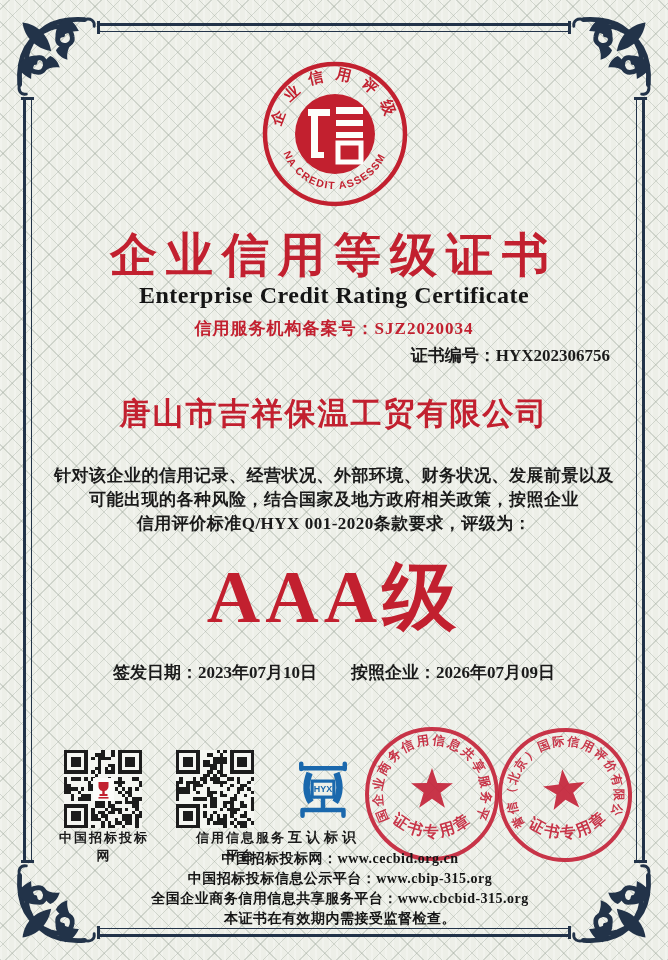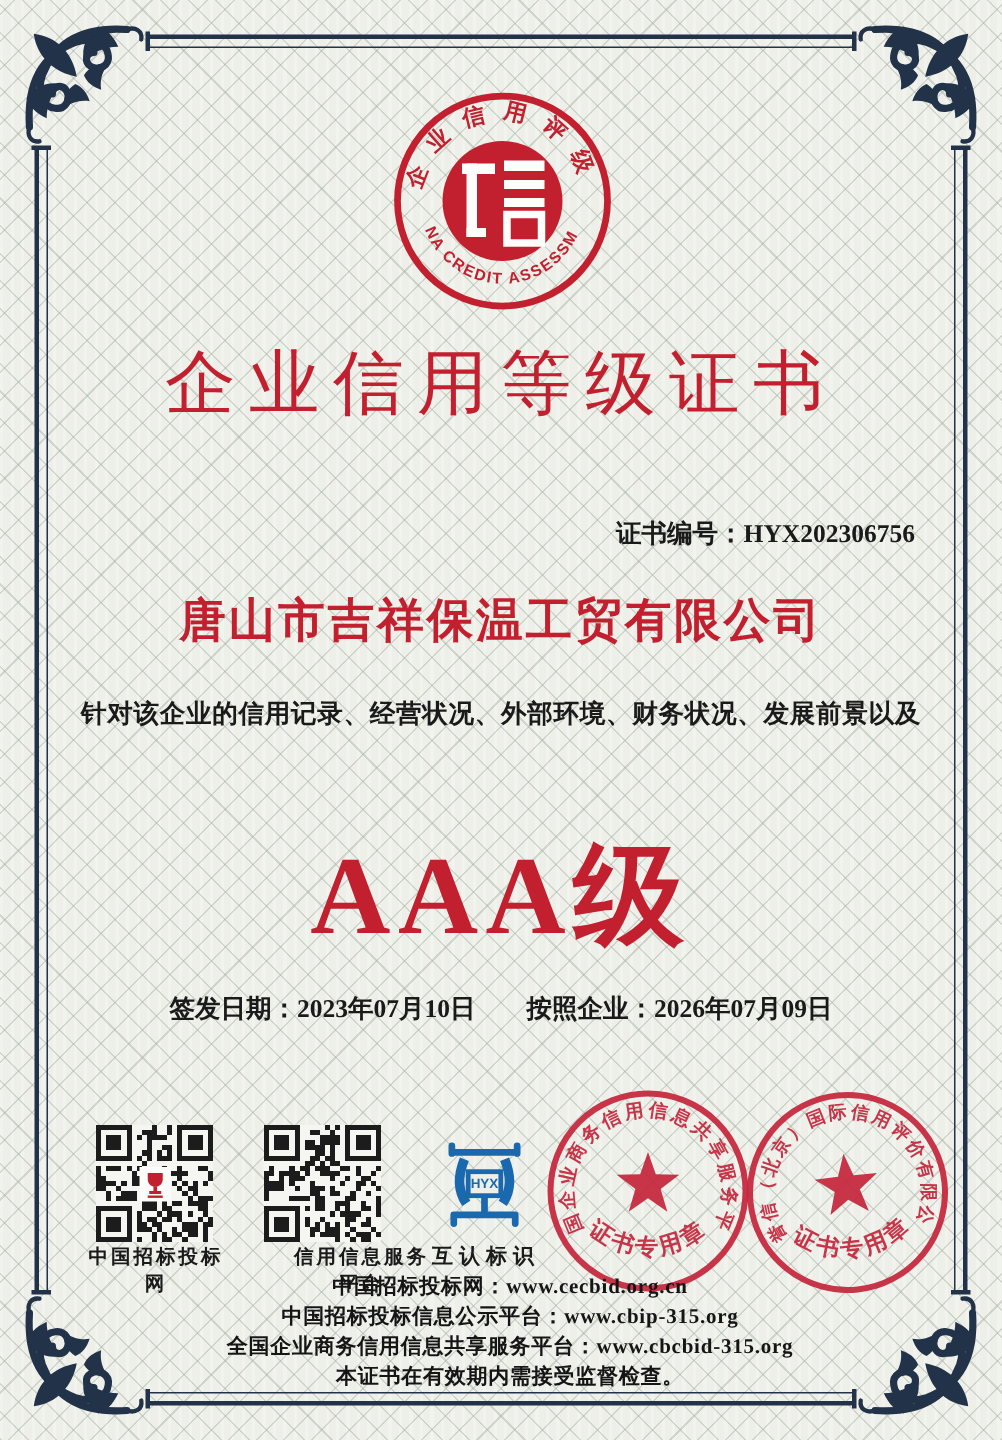--- a/index.html
+++ b/index.html
@@ -18,21 +18,21 @@
   .o-tl{left:12px;top:12px;}
   .o-tr{right:12px;top:12px;transform:rotate(90deg);}
   .o-br{right:12px;bottom:12px;transform:rotate(180deg);}
   .o-bl{left:12px;bottom:12px;transform:rotate(270deg);}
 
   .ctr{position:absolute;left:0;right:0;text-align:center;}
 
   .emblem{position:absolute;left:259px;top:58px;width:152px;height:152px;}
   .emblem svg{width:100%;height:100%;display:block;}
 
-  .title{top:224px;font-size:47px;font-weight:normal;color:#c2202f;letter-spacing:9px;}
+  .title{top:224px;font-size:47px;font-weight:bold;color:#c2202f;letter-spacing:9px;}
   .subtitle{top:282px;font-size:24px;font-weight:bold;color:#151515;letter-spacing:.5px;}
   .filing{top:317px;font-size:17px;font-weight:bold;color:#c2202f;letter-spacing:1px;}
   .certno{position:absolute;right:58px;top:344px;font-size:17px;font-weight:bold;color:#1a1a1a;}
   .company{top:393px;font-size:31px;font-weight:bold;color:#c2202f;letter-spacing:2px;}
   .para{top:464px;font-size:17px;font-weight:bold;color:#1a1a1a;line-height:24px;letter-spacing:.5px;}
   .rating{top:548px;font-size:74px;font-weight:bold;color:#c2202f;letter-spacing:5px;}
   .dates{position:absolute;left:0;right:0;top:661px;display:flex;justify-content:center;gap:34px;
          font-size:17px;font-weight:bold;color:#1a1a1a;}
 
   .qr{position:absolute;width:78px;height:78px;background:#f5f6f2;}
@@ -171,26 +171,30 @@
         <rect x="-24" y="18" width="13" height="6"></rect>
         <rect x="1" y="-27" width="27" height="7"></rect>
         <rect x="1" y="-14" width="27" height="6"></rect>
         <rect x="1" y="-2" width="27" height="6"></rect>
         <rect x="3" y="9" width="23" height="19" fill="none" stroke="#fdfdfb" stroke-width="5"></rect>
       </g>
     </svg>
   </div>
 
   <div class="ctr title">企业信用等级证书</div>
+  <div class="ctr subtitle">Enterprise Credit Rating Certificate</div>
+  <div class="ctr filing">信用服务机构备案号：SJZ2020034</div>
   <div class="certno">证书编号：HYX202306756</div>
 
   <div class="ctr company">唐山市吉祥保温工贸有限公司</div>
 
   <div class="ctr para">
     <div>针对该企业的信用记录、经营状况、外部环境、财务状况、发展前景以及</div>
+    <div>可能出现的各种风险，结合国家及地方政府相关政策，按照企业</div>
+    <div>信用评价标准Q/HYX 001-2020条款要求，评级为：</div>
   </div>
 
   <div class="ctr rating">AAA级</div>
 
   <div class="dates">
     <span>签发日期：2023年07月10日</span>
     <span>按照企业：2026年07月09日</span>
   </div>
 
   <div class="qr qr1">

